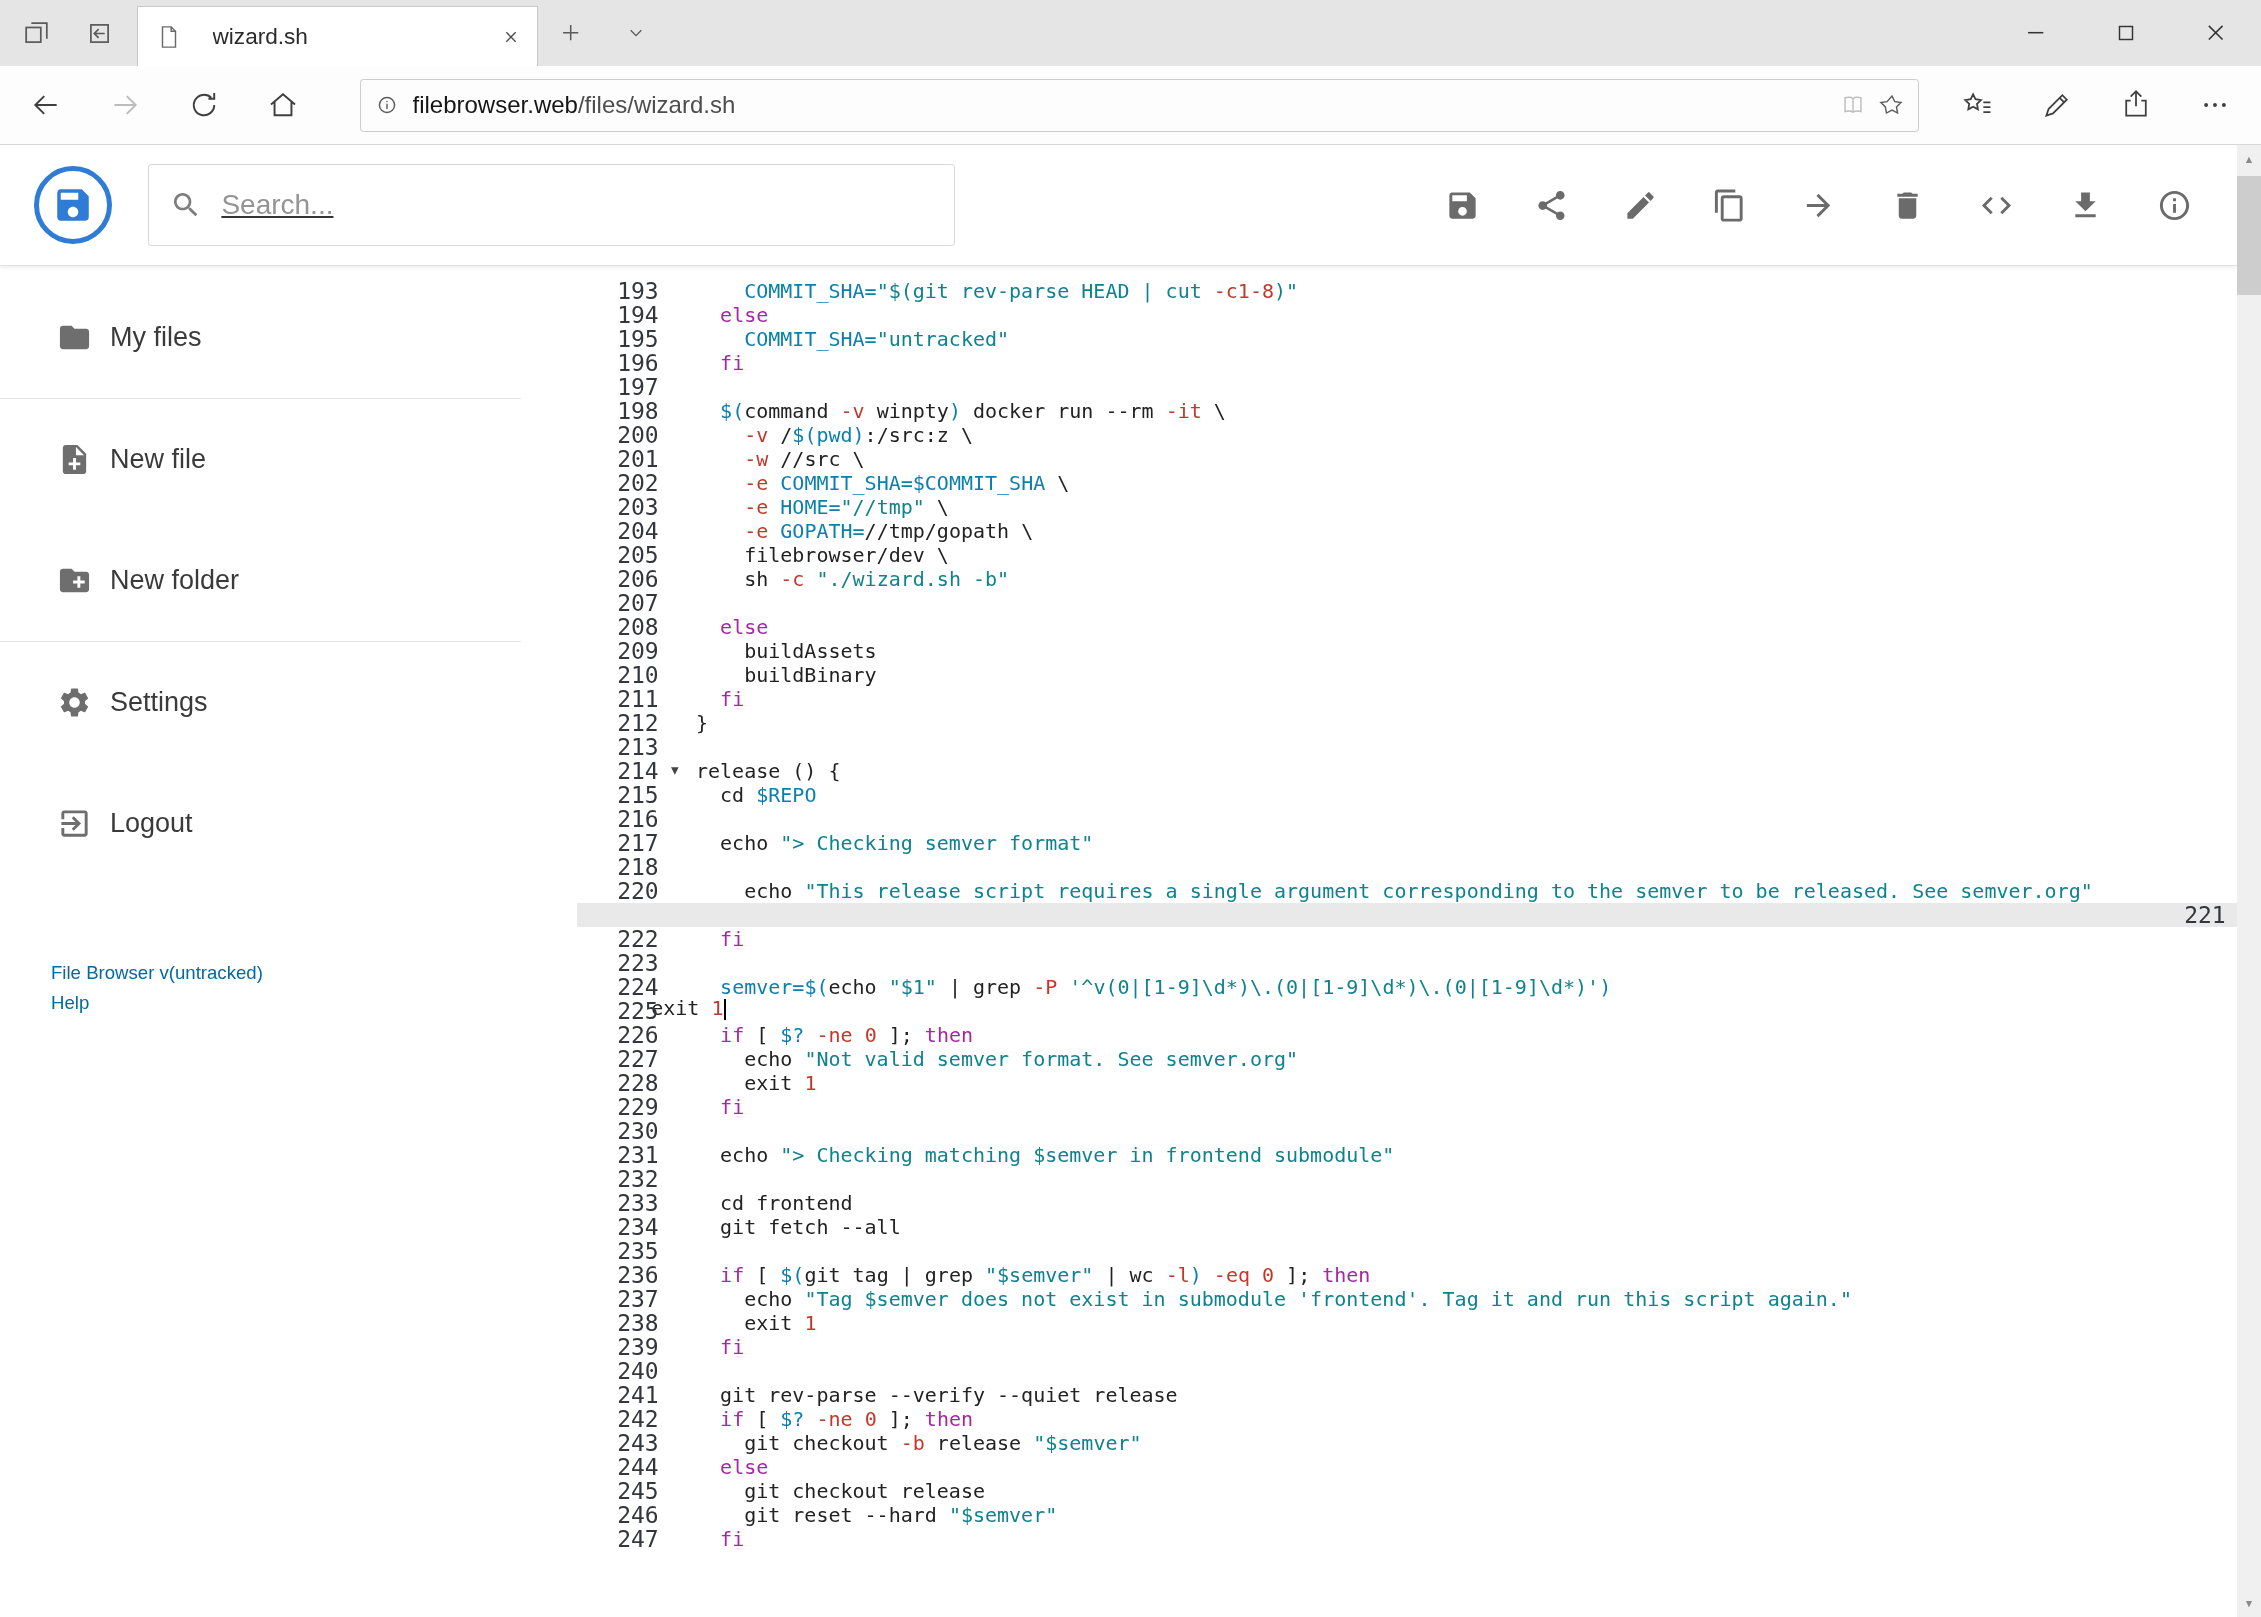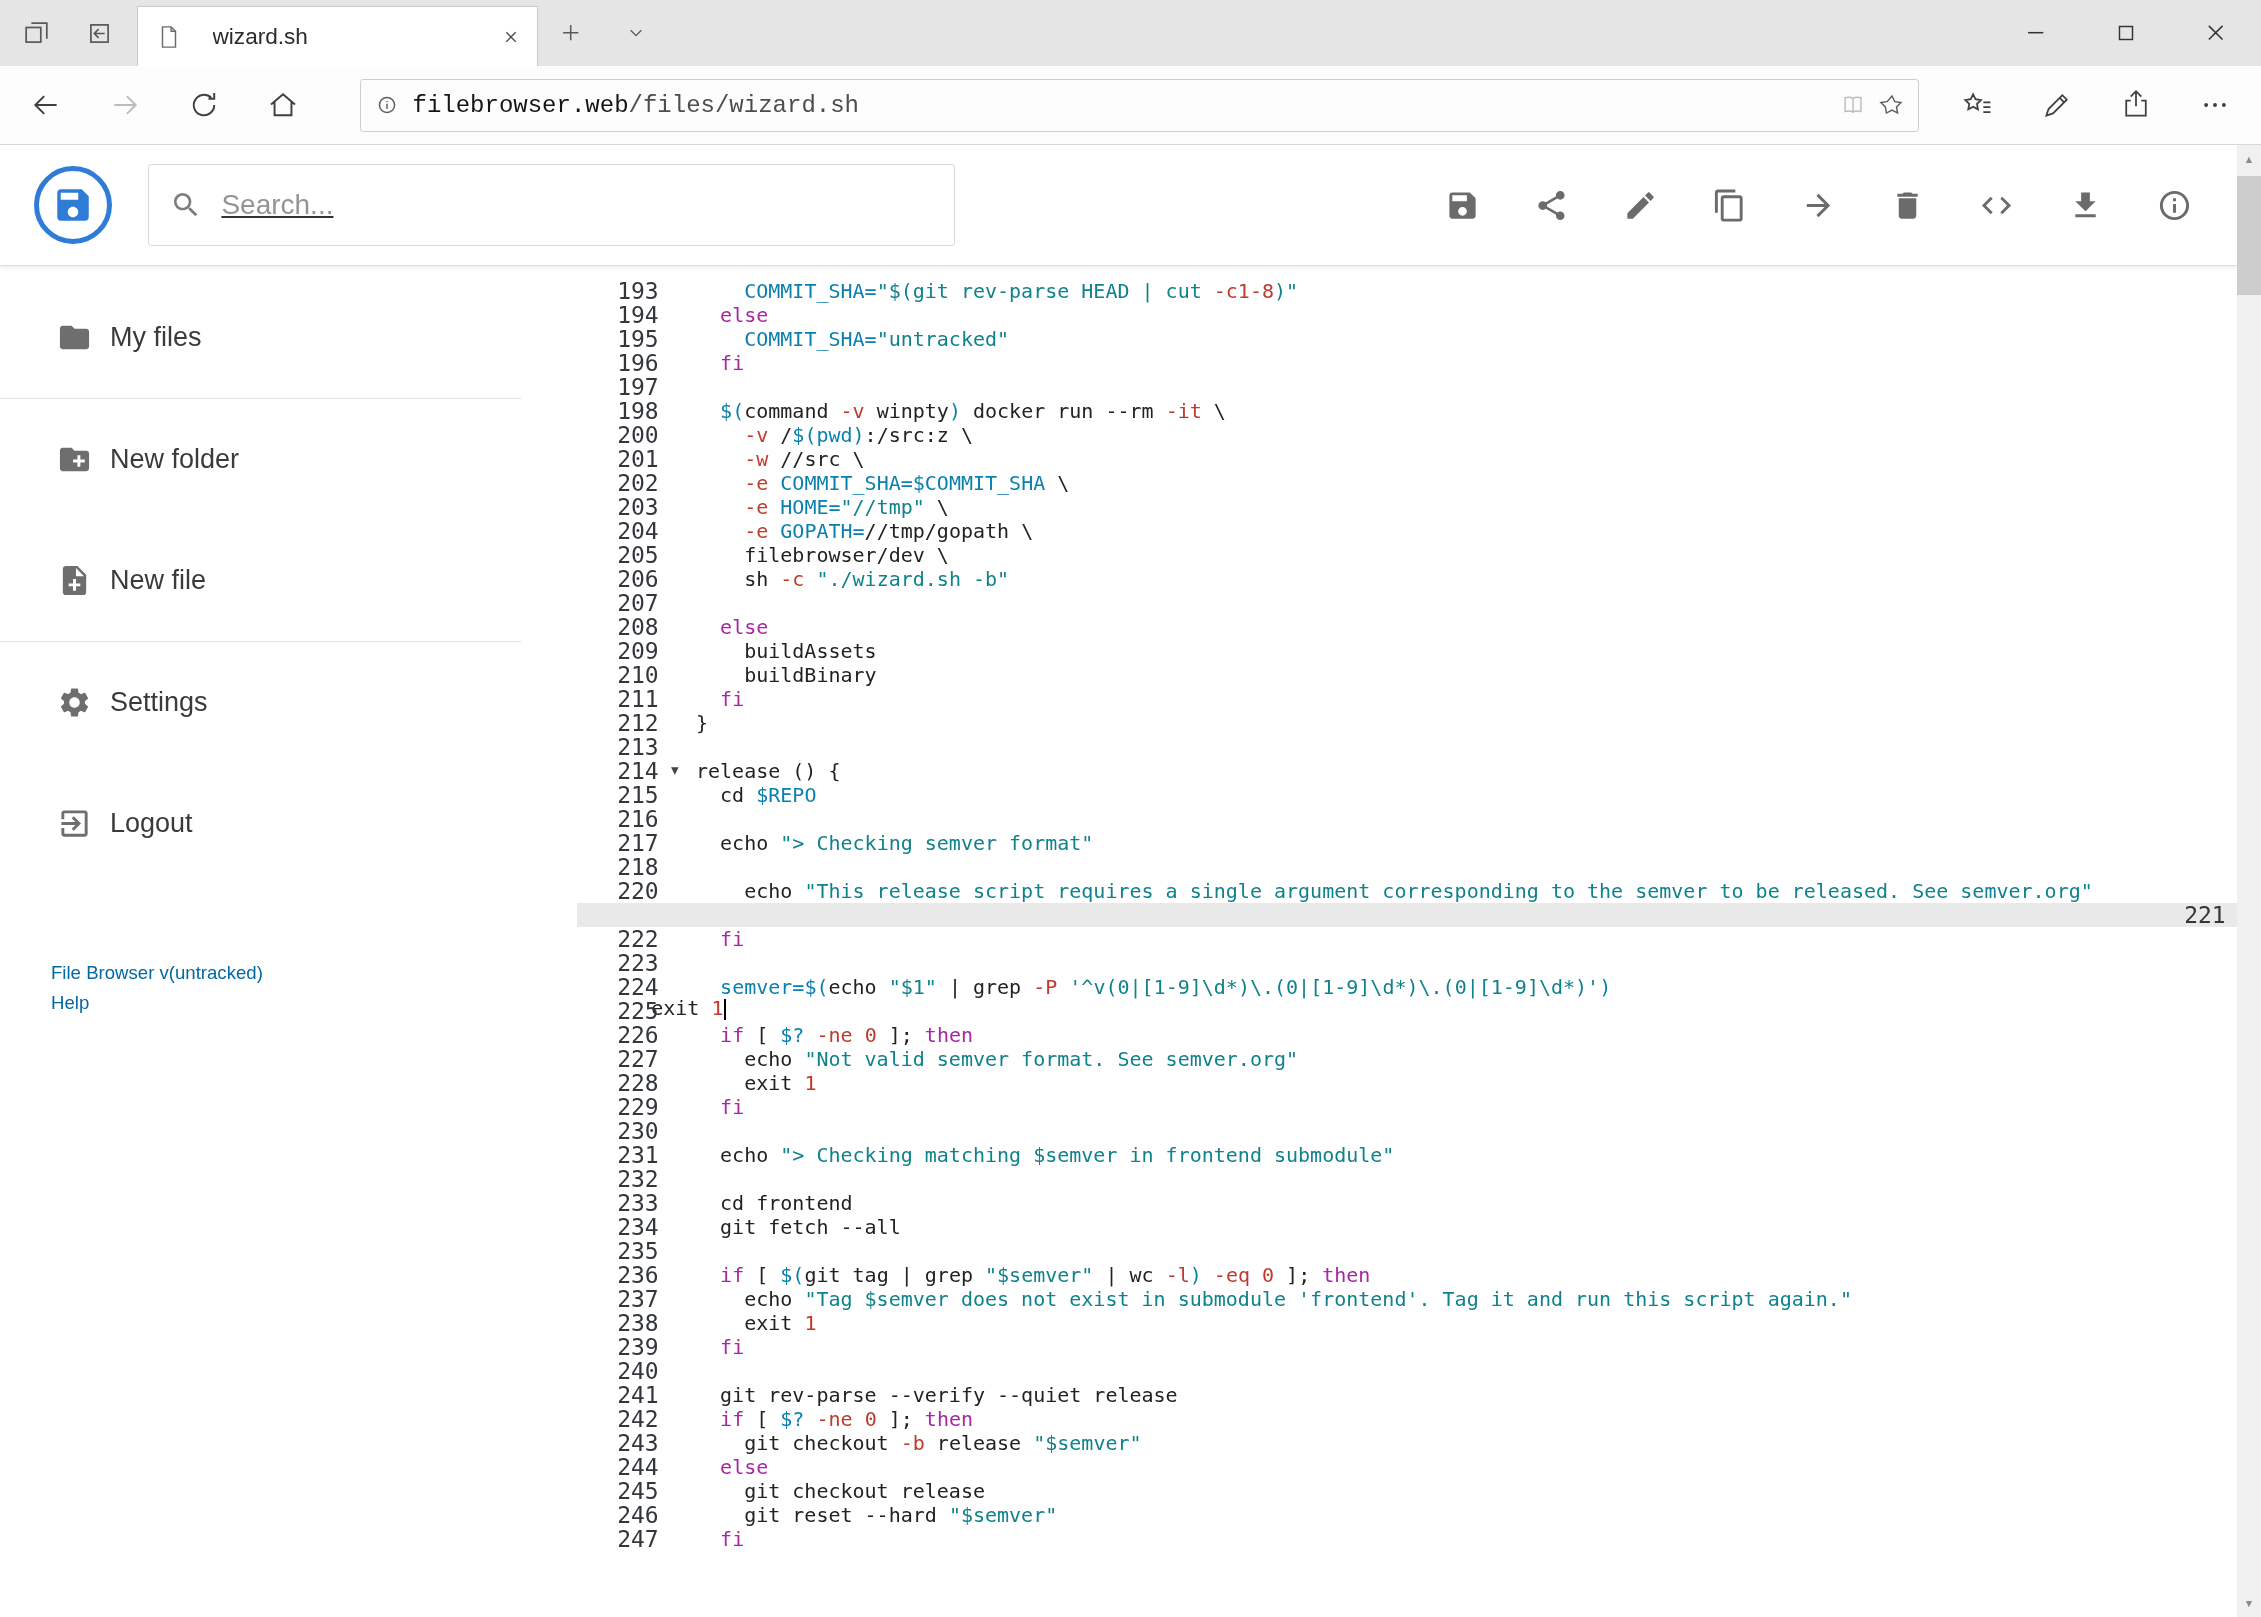--- a/index.html
+++ b/index.html
@@ -21,21 +21,21 @@
   .win-controls { position:absolute; right:0; top:0; height:66px; display:flex; }
   .wbtn { width:90px; height:66px; display:flex; align-items:center; justify-content:center; color:#333; }
 
   
   .navbar { position:absolute; top:66px; left:0; right:0; height:79px; background:#fdfdfd;
             border-bottom:0.8px solid #d8d8d8; display:flex; align-items:center; padding:0 6.5px; }
   .nav-btn { width:79px; height:66px; display:flex; align-items:center; justify-content:center; color:#3f3f3f; }
   .nav-btn.disabled { color:#bcbcbc; }
   .addressbar { flex:1; height:53px; margin:0 19.4px 0 37px; background:#fdfdfd;
                 border:0.8px solid #cdcdcd; border-radius:3.2px; display:flex; align-items:center;
-                padding:0 13px; gap:13px;font-family:Liberation Mono, monospace; }
+                padding:0 13px; gap:13px; }
   .addr-icon { color:#5c5c5c; display:flex; }
   .addr-icon.disabled { color:#bdbdbd; }
   .url { flex:1; font-size:24px; color:#161616; white-space:nowrap; overflow:hidden; }
   .url .path { color:#4d4d4d; }
 
   
   .app-header { position:absolute; top:145px; left:0; right:24px; height:121px; background:#fff;
                 border-bottom:0.8px solid #e0e0e0; box-shadow:0 1.6px 4px rgba(0,0,0,0.07);
                 display:flex; align-items:center; z-index:2; }
   .logo { width:78px; height:78px; border-radius:50%; border:5.7px solid #2e7cd6; color:#2e7cd6;
@@ -329,32 +329,32 @@
             <svg viewBox="0 0 24 24" width="35" height="35" fill="currentColor">
               <path d="M10 4H4c-1.1 0-1.99.9-1.99 2L2 18c0 1.1.9 2 2 2h16c1.1 0 2-.9 2-2V8c0-1.1-.9-2-2-2h-8l-2-2z"></path>
             </svg>
           </span>
           <span class="side-label">My files</span>
         </div>
         <div class="side-divider"></div>
         <div class="side-item">
           <span class="side-icon">
             <svg viewBox="0 0 24 24" width="35" height="35" fill="currentColor">
-              <path d="M20 6h-8l-2-2H4c-1.1 0-1.99.9-1.99 2L2 18c0 1.1.9 2 2 2h16c1.1 0 2-.9 2-2V8c0-1.1-.9-2-2-2zm-1 8h-3v3h-2v-3h-3v-2h3V9h2v3h3v2z"></path>
-            </svg>
-          </span>
-          <span class="side-label">New folder</span>
+              <path d="M14 2H6c-1.1 0-1.99.9-1.99 2L4 20c0 1.1.89 2 1.99 2H18c1.1 0 2-.9 2-2V8l-6-6zm2 14h-3v3h-2v-3H8v-2h3v-3h2v3h3v2zm-3-7V3.5L18.5 9H13z"></path>
+            </svg>
+          </span>
+          <span class="side-label">New file</span>
         </div>
         <div class="side-item">
           <span class="side-icon">
             <svg viewBox="0 0 24 24" width="35" height="35" fill="currentColor">
-              <path d="M14 2H6c-1.1 0-1.99.9-1.99 2L4 20c0 1.1.89 2 1.99 2H18c1.1 0 2-.9 2-2V8l-6-6zm2 14h-3v3h-2v-3H8v-2h3v-3h2v3h3v2zm-3-7V3.5L18.5 9H13z"></path>
-            </svg>
-          </span>
-          <span class="side-label">New file</span>
+              <path d="M20 6h-8l-2-2H4c-1.1 0-1.99.9-1.99 2L2 18c0 1.1.9 2 2 2h16c1.1 0 2-.9 2-2V8c0-1.1-.9-2-2-2zm-1 8h-3v3h-2v-3h-3v-2h3V9h2v3h3v2z"></path>
+            </svg>
+          </span>
+          <span class="side-label">New folder</span>
         </div>
         <div class="side-divider"></div>
         <div class="side-item">
           <span class="side-icon">
             <svg viewBox="0 0 24 24" width="35" height="35" fill="currentColor">
               <path d="M19.14 12.94c.04-.3.06-.61.06-.94 0-.32-.02-.64-.07-.94l2.03-1.58c.18-.14.23-.41.12-.61l-1.92-3.32c-.12-.22-.37-.29-.59-.22l-2.39.96c-.5-.38-1.03-.7-1.62-.94l-.36-2.54c-.04-.24-.24-.41-.48-.41h-3.84c-.24 0-.43.17-.47.41l-.36 2.54c-.59.24-1.13.57-1.62.94l-2.39-.96c-.22-.08-.47 0-.59.22L2.74 8.87c-.12.21-.08.47.12.61l2.03 1.58c-.05.3-.09.63-.09.94s.02.64.07.94l-2.03 1.58c-.18.14-.23.41-.12.61l1.92 3.32c.12.22.37.29.59.22l2.39-.96c.5.38 1.03.7 1.62.94l.36 2.54c.05.24.24.41.48.41h3.84c.24 0 .44-.17.47-.41l.36-2.54c.59-.24 1.13-.56 1.62-.94l2.39.96c.22.08.47 0 .59-.22l1.92-3.32c.12-.22.07-.47-.12-.61l-2.01-1.58zM12 15.6c-1.98 0-3.6-1.62-3.6-3.6s1.62-3.6 3.6-3.6 3.6 1.62 3.6 3.6-1.62 3.6-3.6 3.6z"></path>
             </svg>
           </span>
           <span class="side-label">Settings</span>
         </div>

